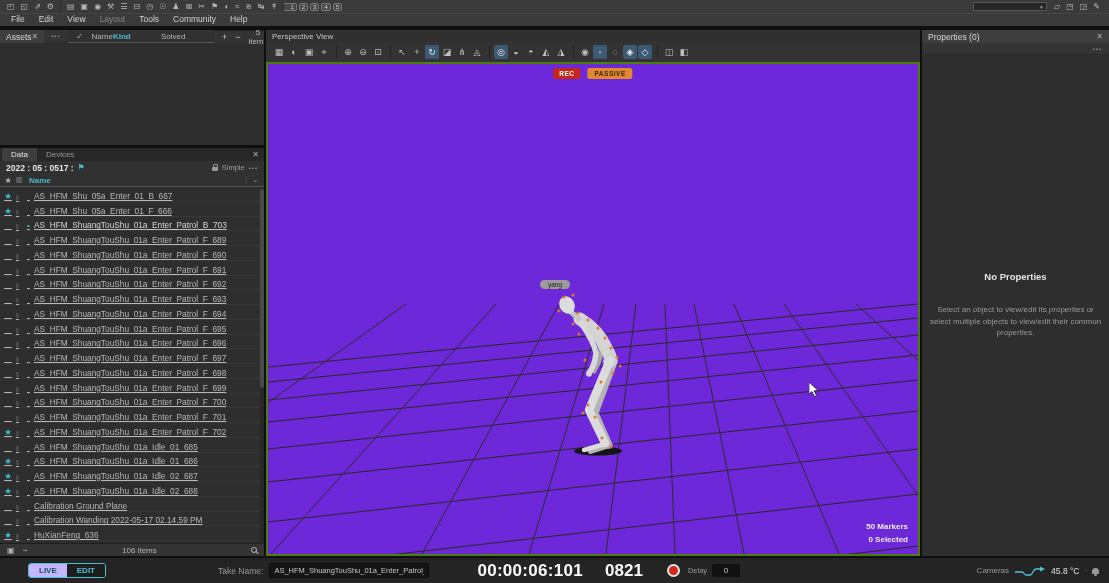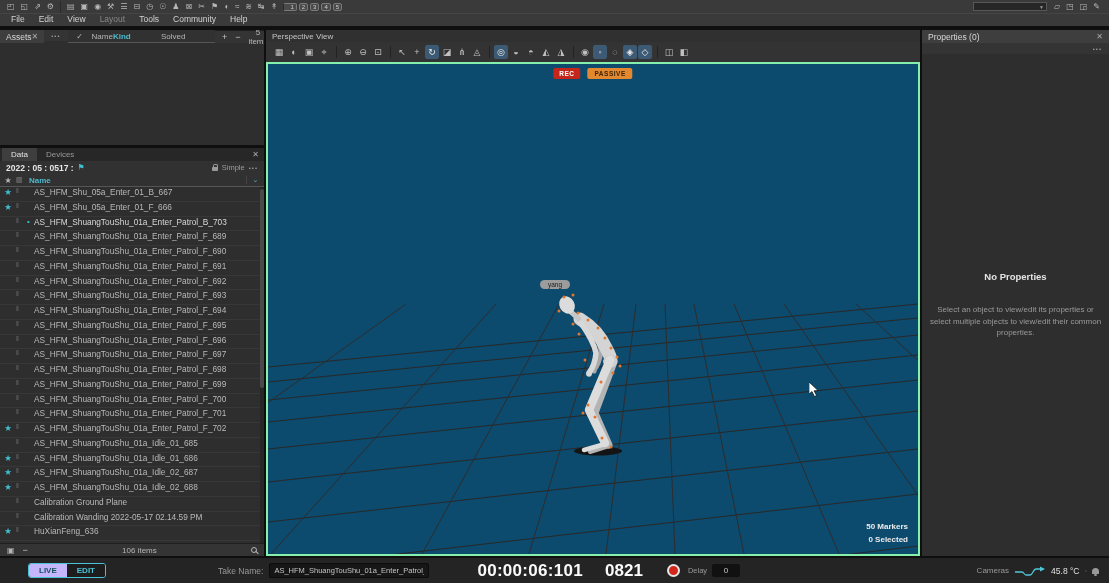--- a/index.html
+++ b/index.html
@@ -60,21 +60,21 @@
   .session-right{margin-left:auto;display:flex;align-items:center;gap:4px;color:#9a9a9a;font-size:7.5px;}
   .lock-icon{width:6px;height:4px;background:#9a9a9a;border-radius:1px;position:relative;margin-top:3px;}
   .lock-icon::before{content:"";position:absolute;top:-3px;left:1px;width:3px;height:3px;border:1px solid #9a9a9a;border-bottom:none;border-radius:2px 2px 0 0;}
   .dots{font-size:6px;letter-spacing:1px;color:#9a9a9a;}
   .data-header{height:13px;display:flex;align-items:center;background:#313131;border-bottom:1px solid #555;font-size:8px;}
   .dh-star{width:16px;text-align:center;color:#b5b5b5;font-size:8px;}
   .dh-grid{width:13px;color:#8f8f8f;font-size:7px;}
   .dh-name{flex:1;color:#4db9cb;font-weight:bold;}
   .dh-caret{width:18px;color:#4db9cb;font-size:7px;border-left:1px solid #444;text-align:center;}
   .data-rows{flex:1;position:relative;overflow:hidden;background:#2e2e2e;}
-  .drow{height:14.75px;display:flex;align-items:flex-start;border-bottom:1px solid #373737;font-size:8.3px;color:#b9b9b9;}
+  .drow{height:14.75px;display:flex;align-items:flex-end;border-bottom:1px solid #373737;font-size:8.3px;color:#b9b9b9;text-decoration:underline;}
   .rstar{width:16px;text-align:center;font-size:8.5px;color:transparent;}
   .rstar::before{content:"★";}
   .drow.starred .rstar{color:#3fc1d3;}
   .handle{width:11px;color:#6e6e6e;font-size:7px;}
   .handle::before{content:"‖";}
   .cdot{width:7px;font-size:8px;color:transparent;}
   .cdot::before{content:"•";}
   .drow.current .cdot{color:#3fc1d3;}
   .drow.current .tname{color:#d8d8d8;}
   .tname{flex:1;white-space:nowrap;overflow:hidden;}
@@ -84,21 +84,21 @@
   .mag-icon{width:6px;height:6px;border:1px solid #b5b5b5;border-radius:50%;position:relative;}
   .mag-icon::after{content:"";position:absolute;width:4px;height:1px;background:#b5b5b5;transform:rotate(45deg);right:-3px;bottom:-1px;}
 
   
   .vp-title{height:12px;background:#303030;font-size:8px;color:#c5c5c5;display:flex;align-items:center;padding:0 6px;}
   .vp-toolbar{height:20px;background:#333;display:flex;align-items:center;padding:0 6px;gap:1px;}
   .vicon{width:14px;height:14px;display:flex;align-items:center;justify-content:center;font-size:9px;color:#c0c0c0;border-radius:2px;position:relative;}
   .vicon.active{background:#3d5a74;color:#e8e8e8;}
   .vicon.group-start{margin-left:9px;}
   .vicon.group-start::before{content:"";position:absolute;left:-5px;top:1px;width:1px;height:12px;background:#222;}
-  .viewport{flex:1;position:relative;border:2px solid #86efac;background:#0c4a6e;overflow:hidden;}
+  .viewport{flex:1;position:relative;border:2px solid #4d7c0f;background:#6d28d9;overflow:hidden;}
   .scene-svg{position:absolute;left:0;top:0;width:100%;height:100%;}
   .rec-row{position:absolute;top:4px;left:50%;transform:translateX(-50%);display:flex;gap:7px;}
   .rec-btn{background:#c4261b;color:#fff;font-size:6.5px;font-weight:bold;padding:2px 6px;border-radius:2px;letter-spacing:.5px;}
   .passive-btn{background:#e2892f;color:#3d2409;font-size:6.5px;font-weight:bold;padding:2px 7px;border-radius:2px;letter-spacing:.5px;}
   .actor-label{position:absolute;left:272px;top:216px;background:#9c9c9c;color:#1c1c1c;font-size:6.5px;padding:1px 8px;border-radius:6px;}
   .markers-info{position:absolute;right:10px;bottom:7px;text-align:right;font-size:8px;font-weight:bold;color:#ececec;line-height:1.7;}
   .cursor{position:absolute;left:541px;top:318px;}
 
   
   .props-body{flex:1;display:flex;flex-direction:column;align-items:center;justify-content:center;padding:0 8px;}

